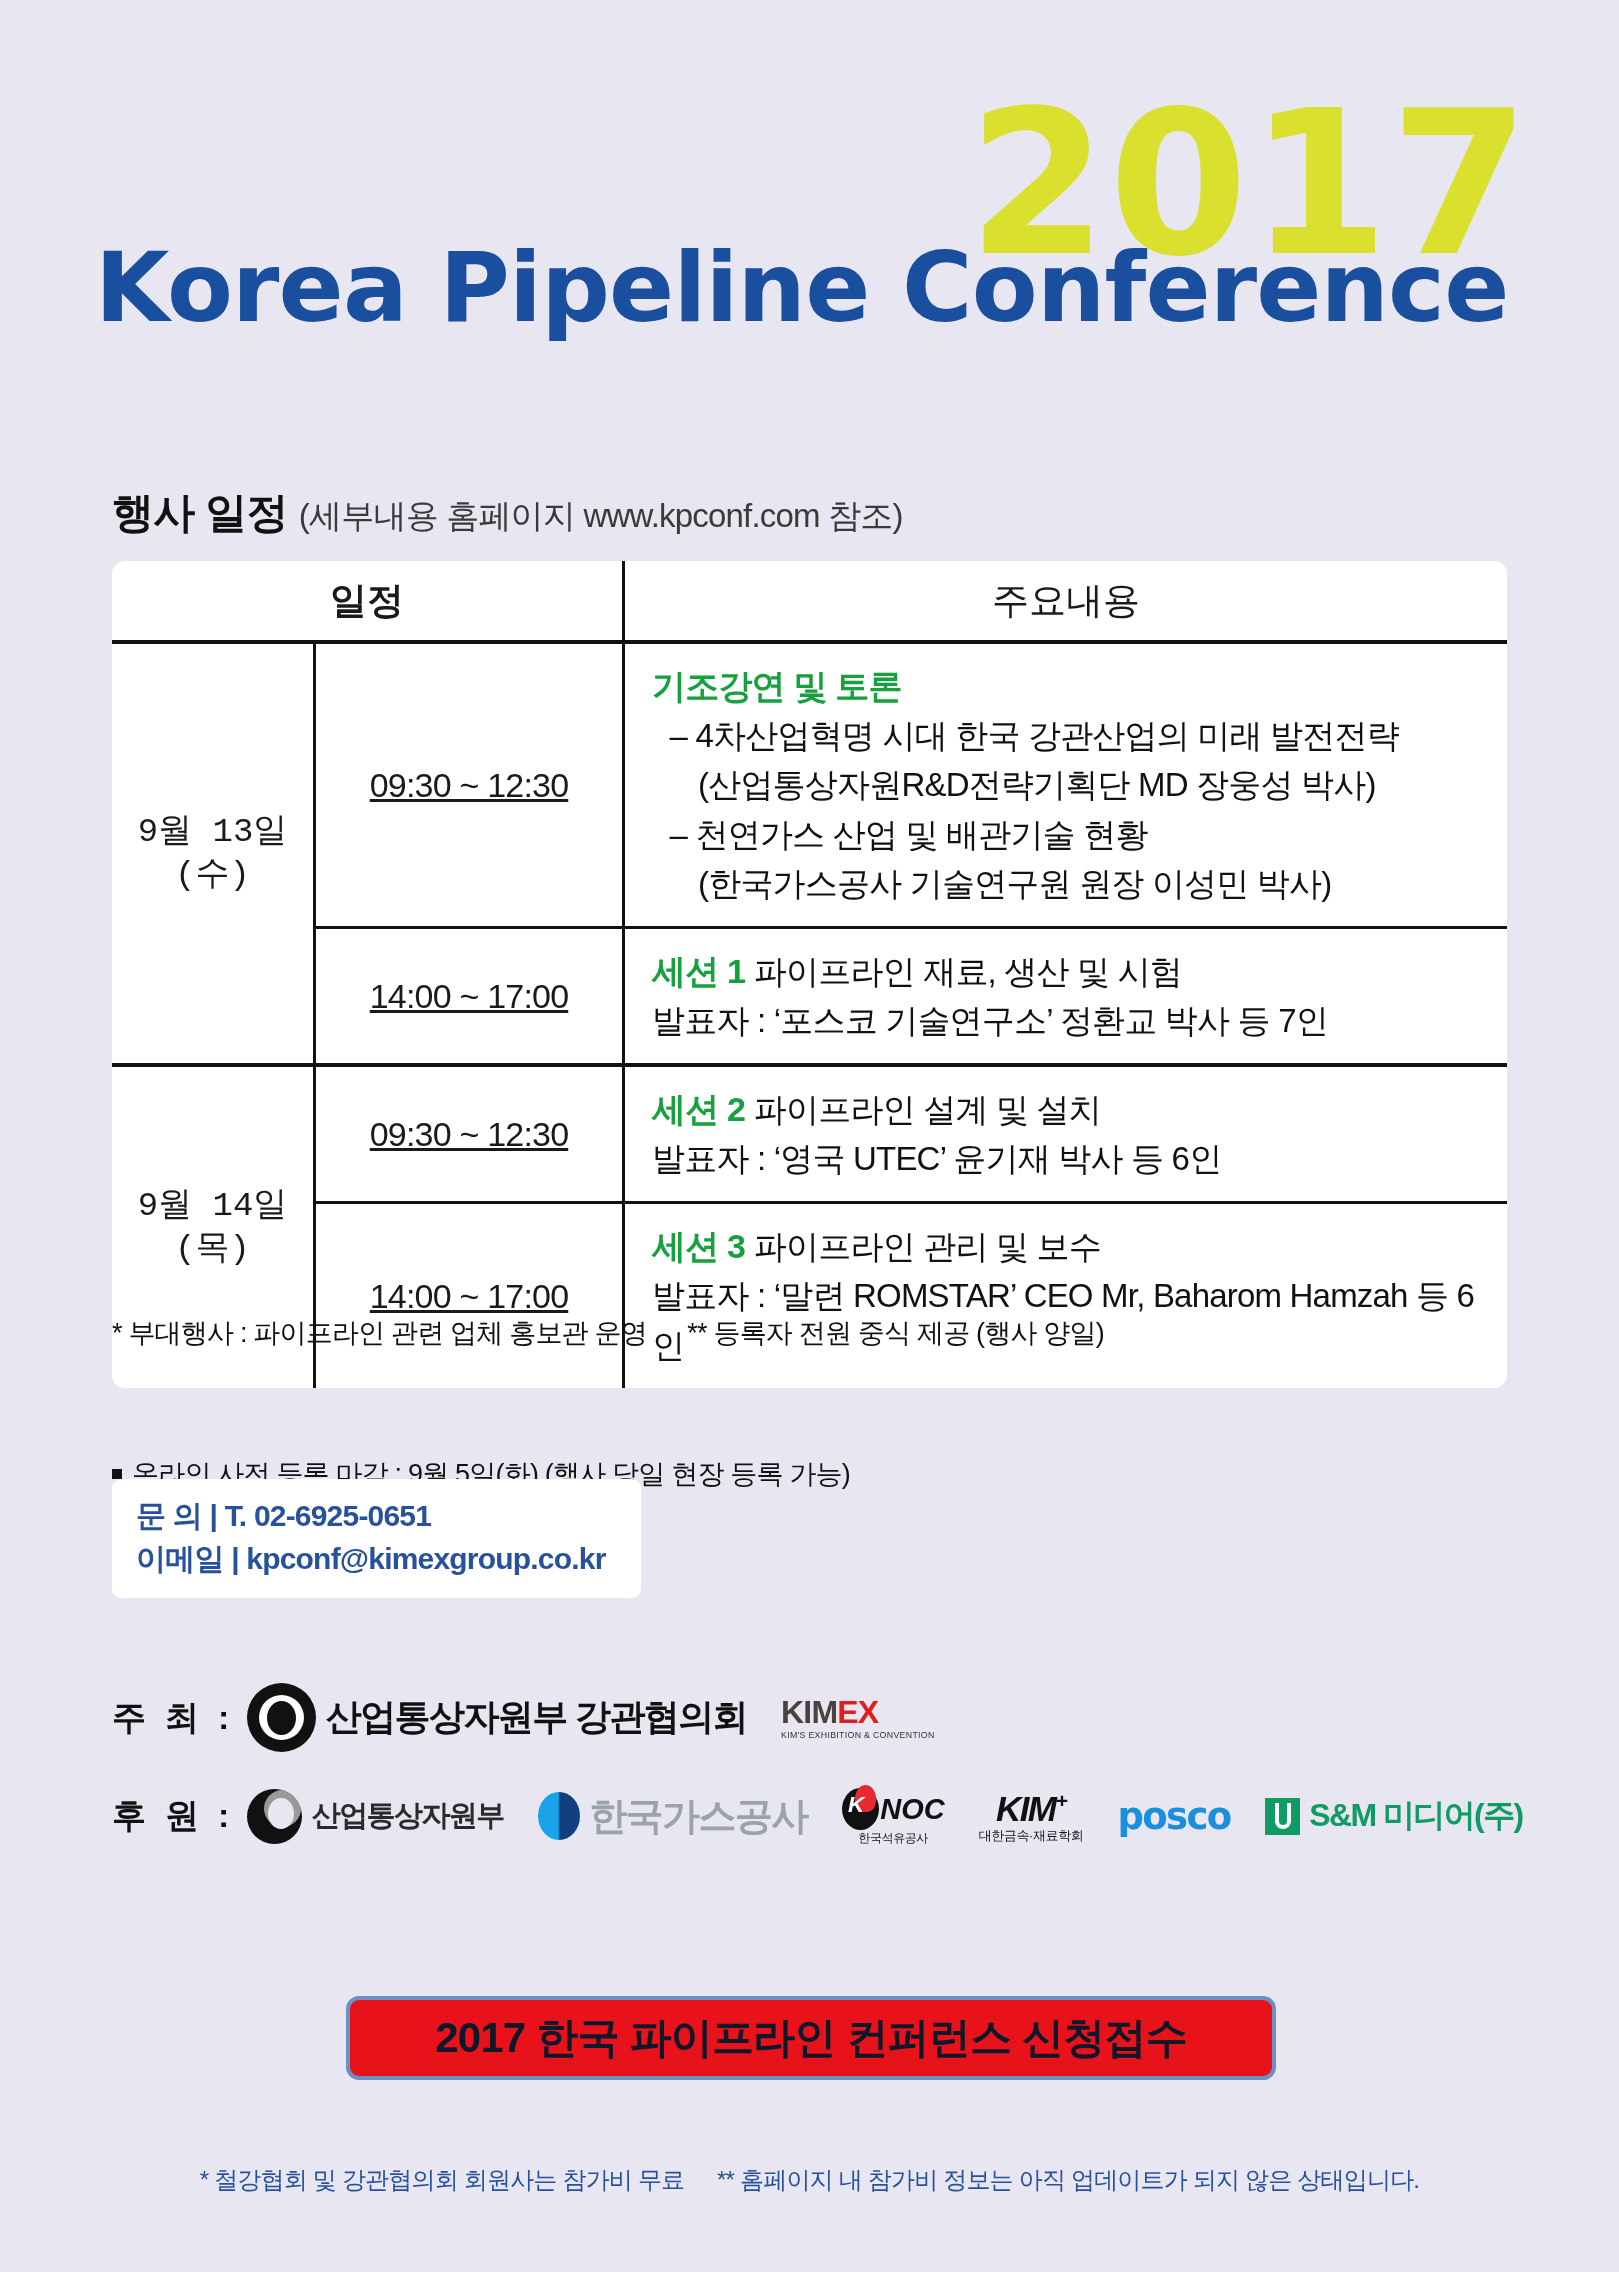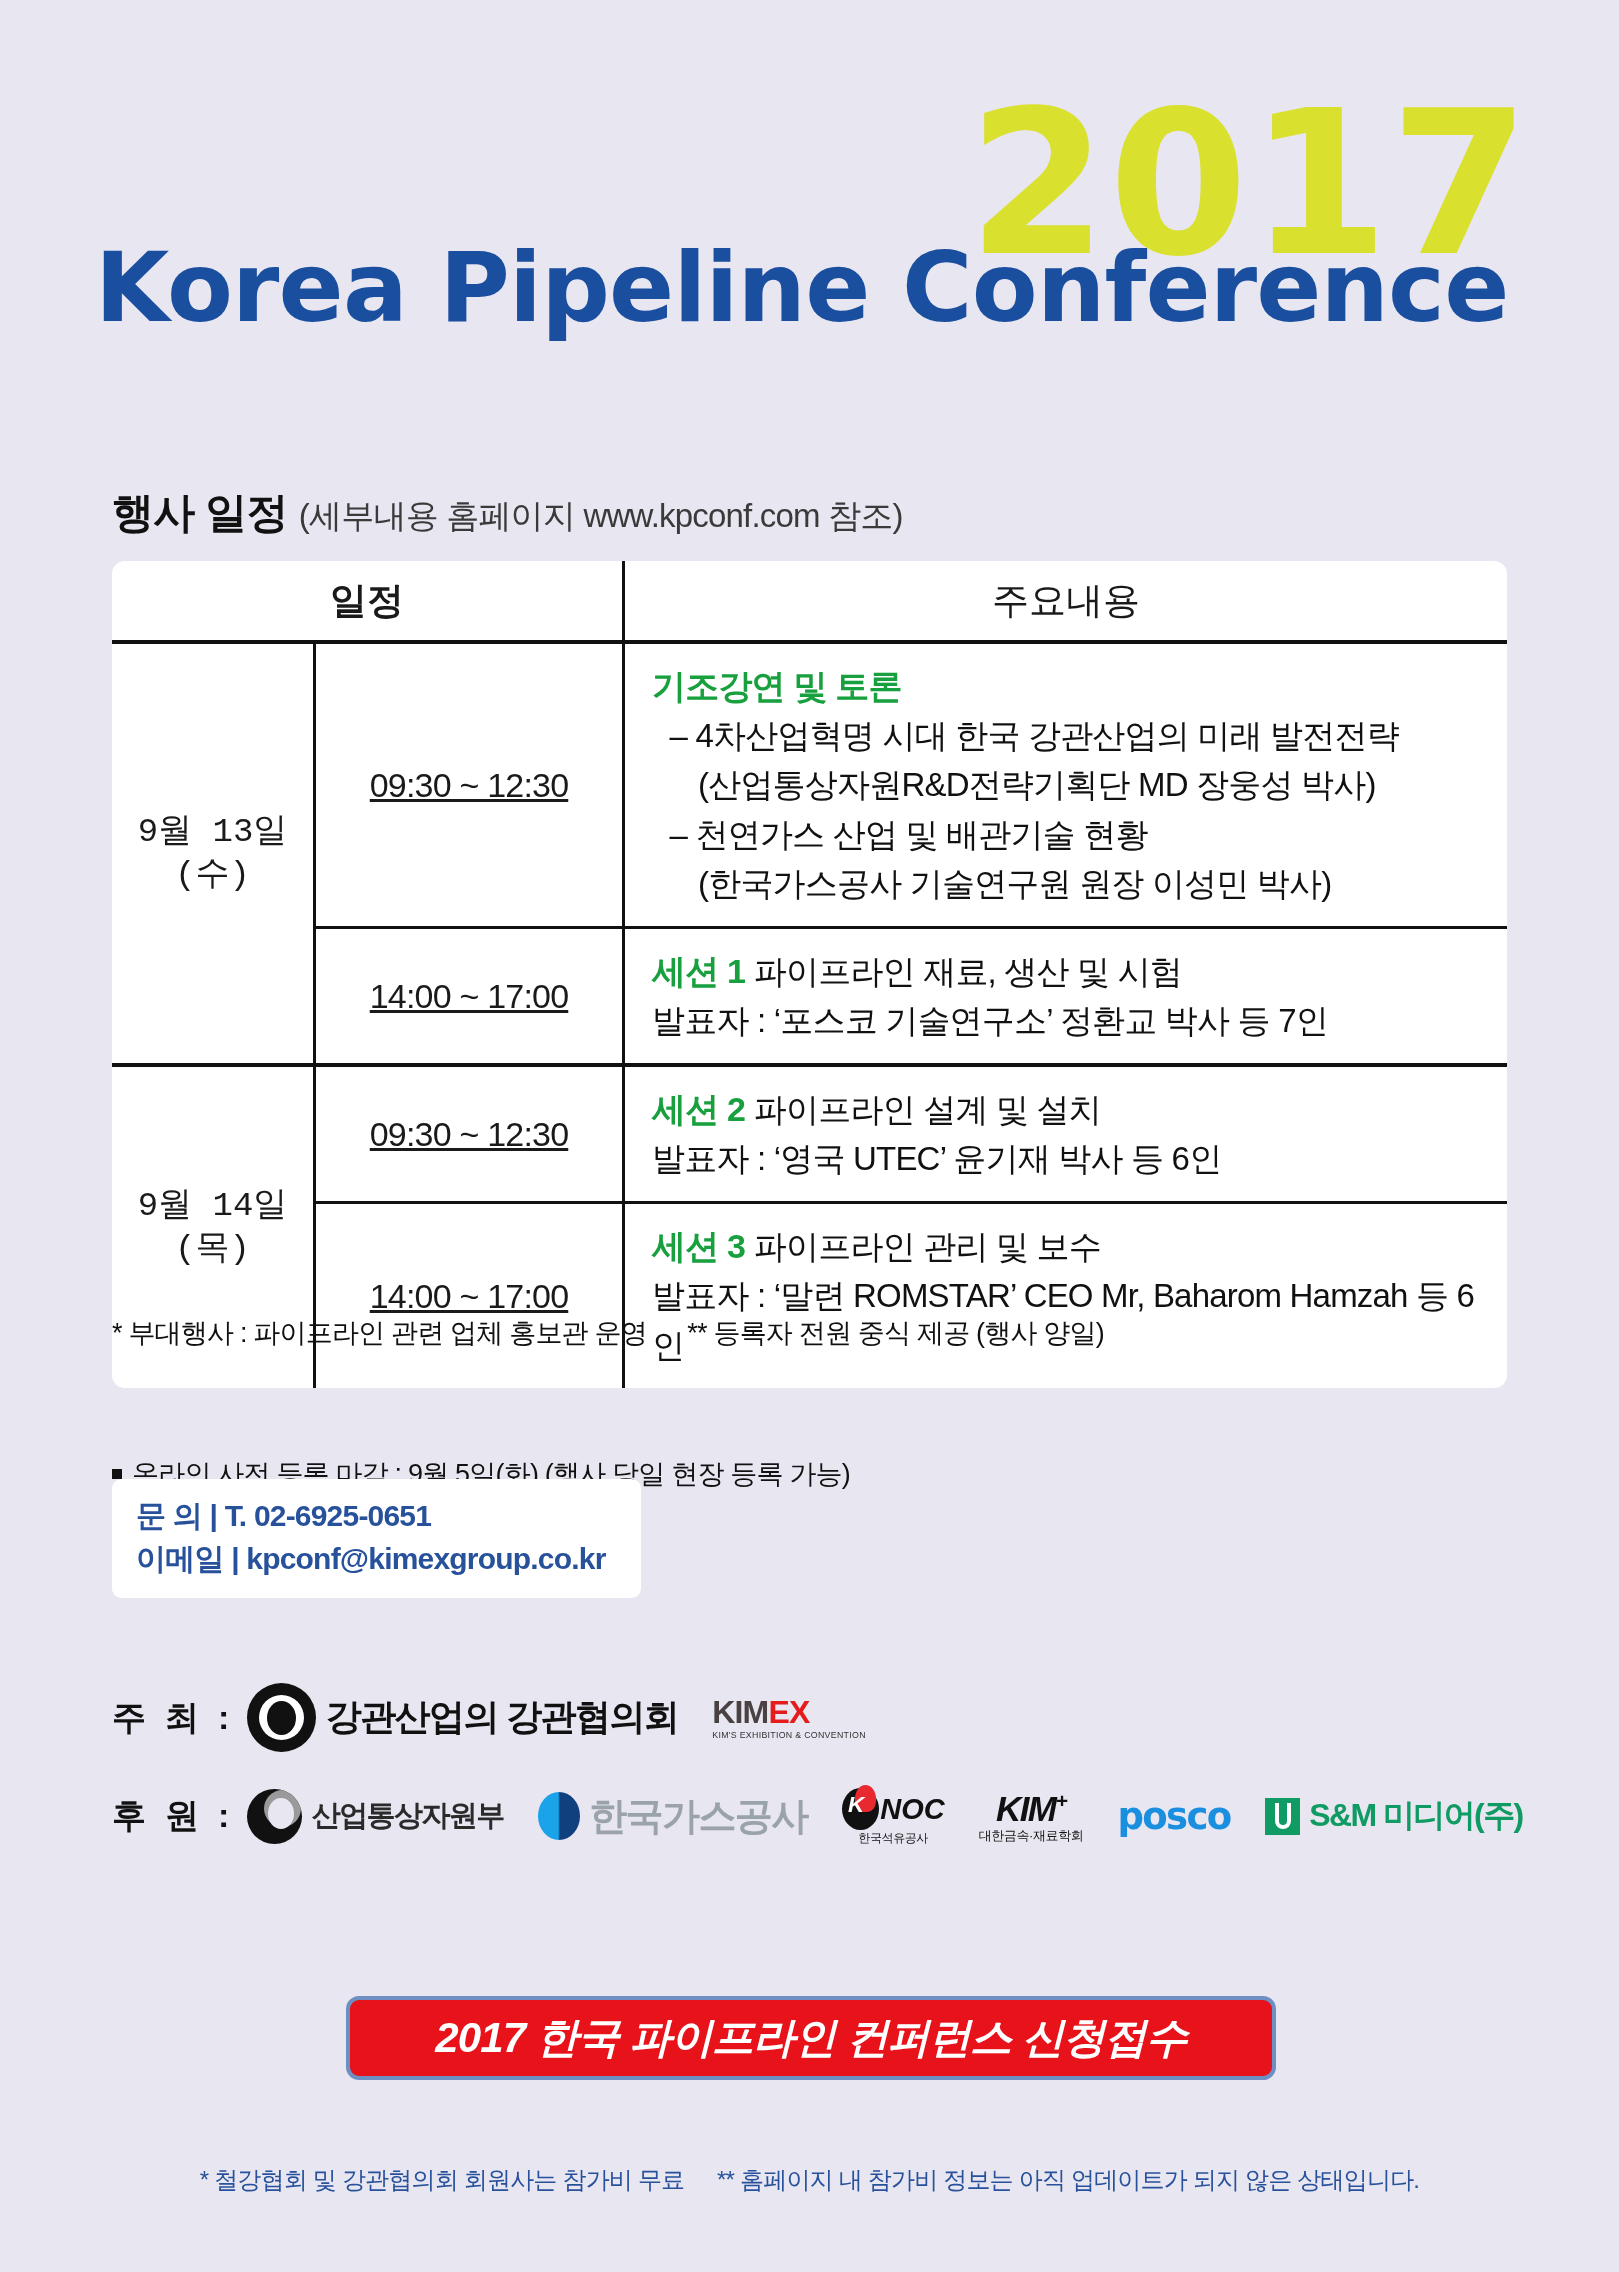--- a/index.html
+++ b/index.html
@@ -403,23 +403,22 @@
     border-radius: 13px;
     display: flex;
     align-items: center;
     justify-content: center;
     box-sizing: border-box;
     cursor: pointer;
   }
   .cta-label {
     font-size: 42px;
     font-weight: 700;
-    color: #ffffff;
-    letter-spacing: -0.8px;
-    font-style: italic;
+    color: #0f172a;
+    letter-spacing: -0.8px;
   }
 
   
   .footer {
     position: absolute;
     left: 0;
     top: 2164px;
     width: 1619px;
     text-align: center;
     font-size: 24px;
@@ -539,21 +538,21 @@
     <span>|</span>
     <span>kpconf@kimexgroup.co.kr</span>
   </div>
 </div>
 
 <div class="partner-row row-host">
   <span class="p-label">주 최 :</span>
 
   <span class="p-item">
     <span class="kisa-logo"></span>
-    <span class="kisa-text">강관산업의 강관협의회</span>
+    <span class="kisa-text">산업통상자원부 강관협의회</span>
   </span>
 
   <span class="p-item">
     <span class="kimex">
       <span class="kimex-top">
         <span class="k1">KIM</span><span class="k2">EX</span>
       </span>
       <span class="kimex-sub">KIM'S EXHIBITION &amp; CONVENTION</span>
     </span>
   </span>

